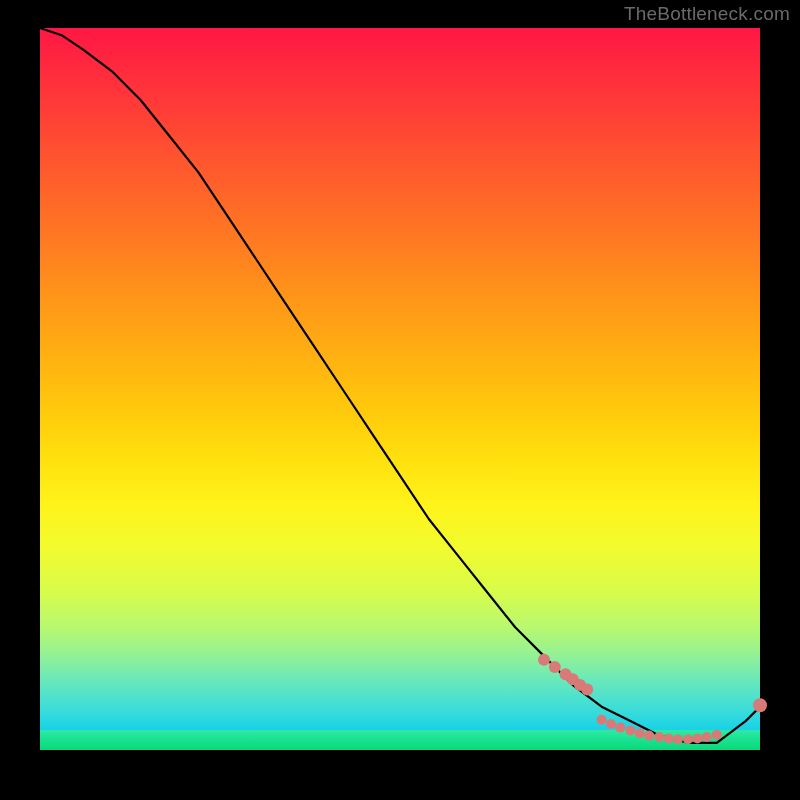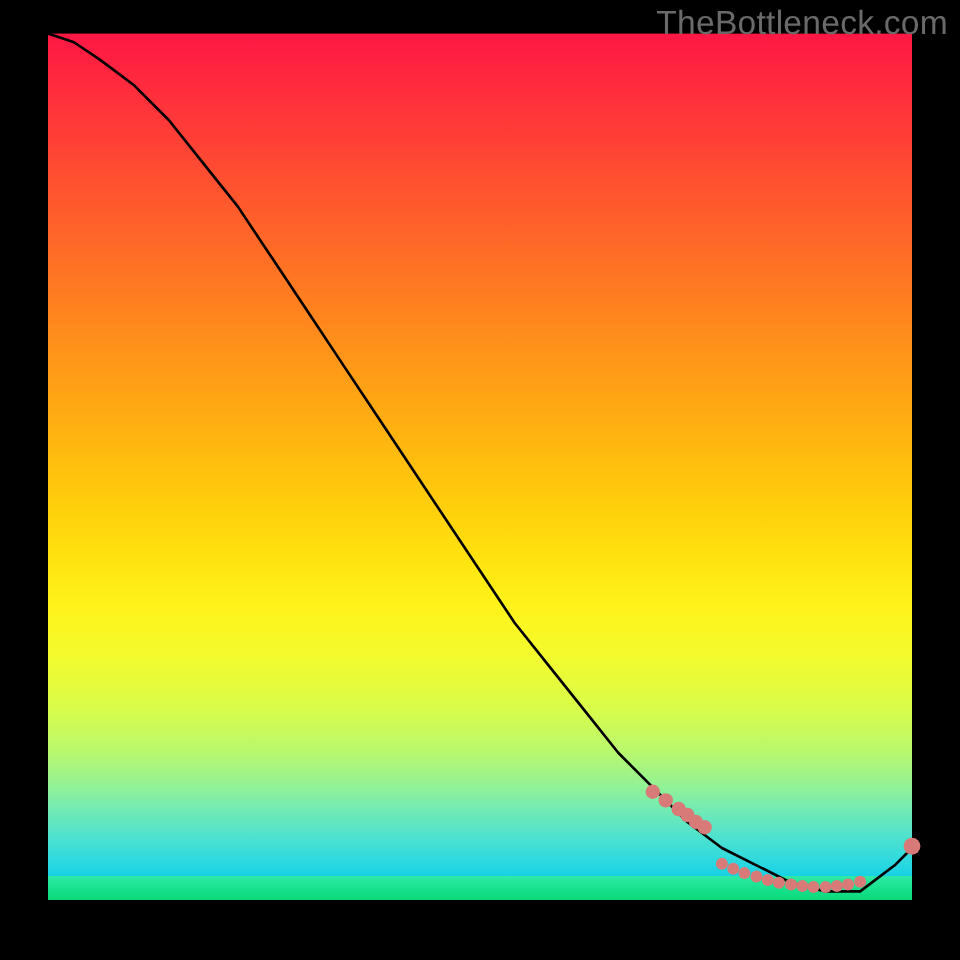--- a/index.html
+++ b/index.html
@@ -9,21 +9,21 @@
     background: #000;
     position: relative;
     font-family: Arial, Helvetica, sans-serif;
     overflow: hidden;
   }
   .watermark {
     position: absolute;
     top: 3px;
     right: 10px;
     color: #6a6a6a;
-    font-size: 28px;
+    font-size: 19px;
     font-weight: 500;
     z-index: 50;
     letter-spacing: 0.2px;
   }
   .plot-area {
     position: absolute;
     left: 40px;
     top: 28px;
     width: 720px;
     height: 722px;

